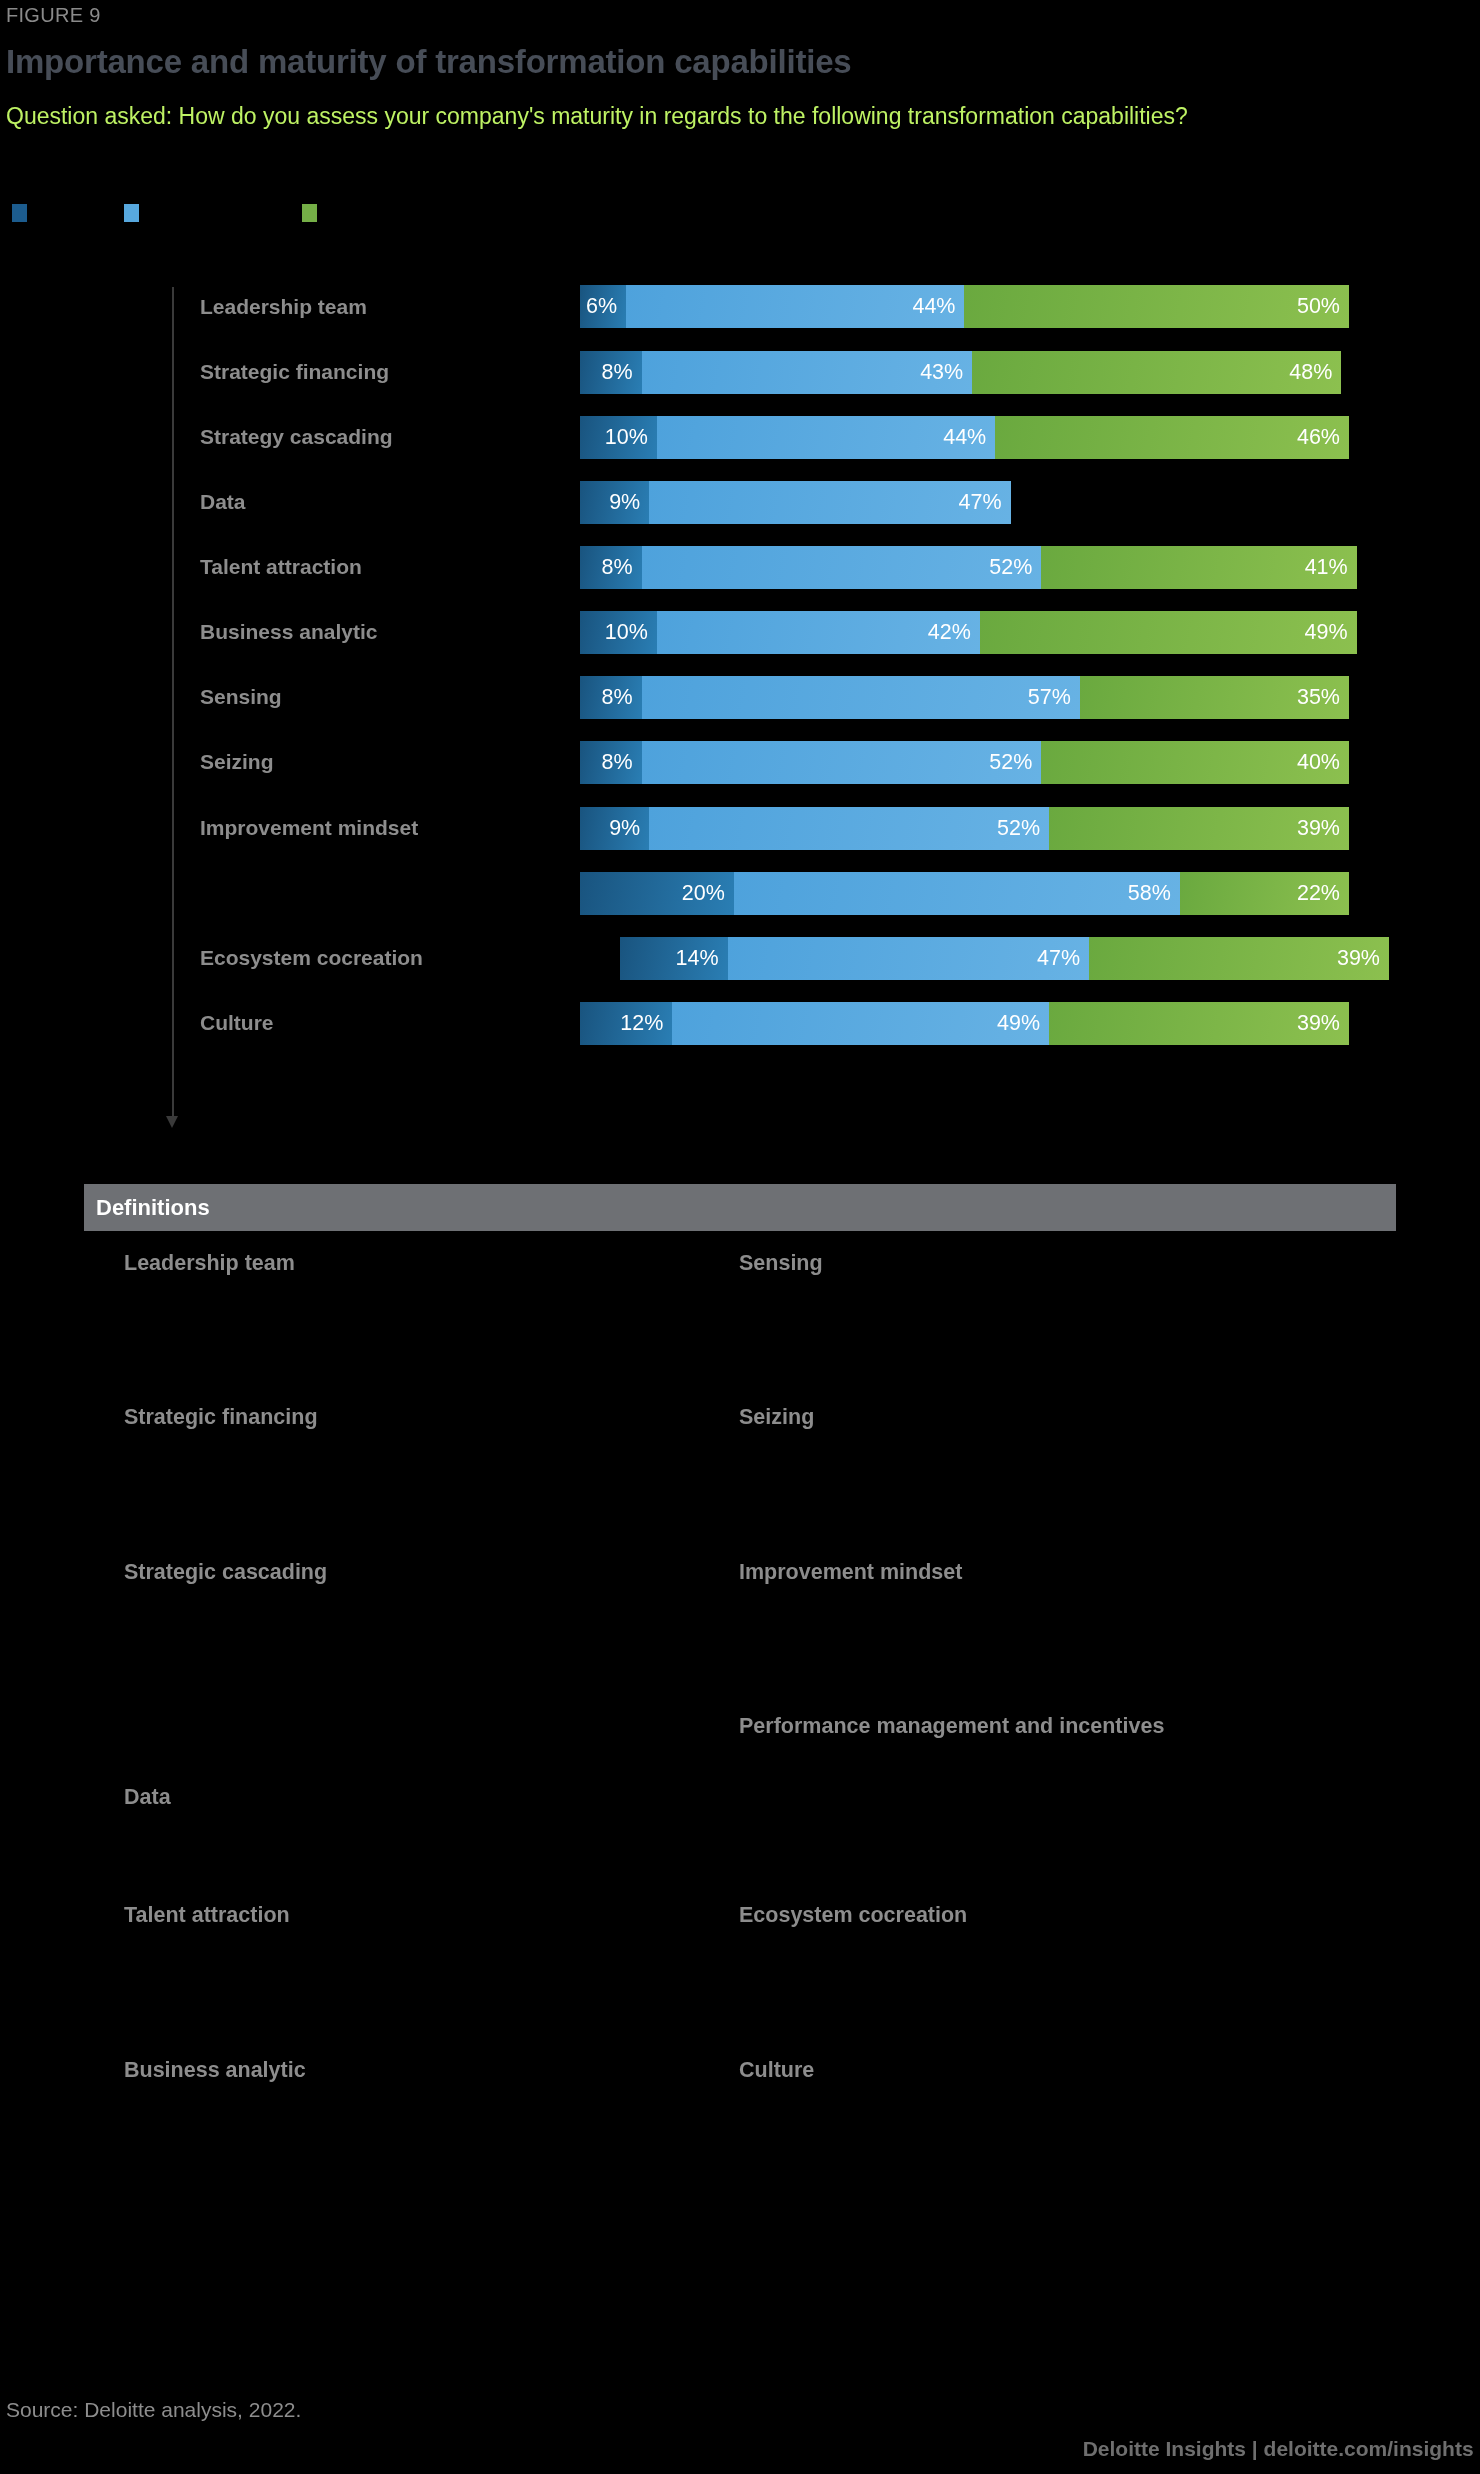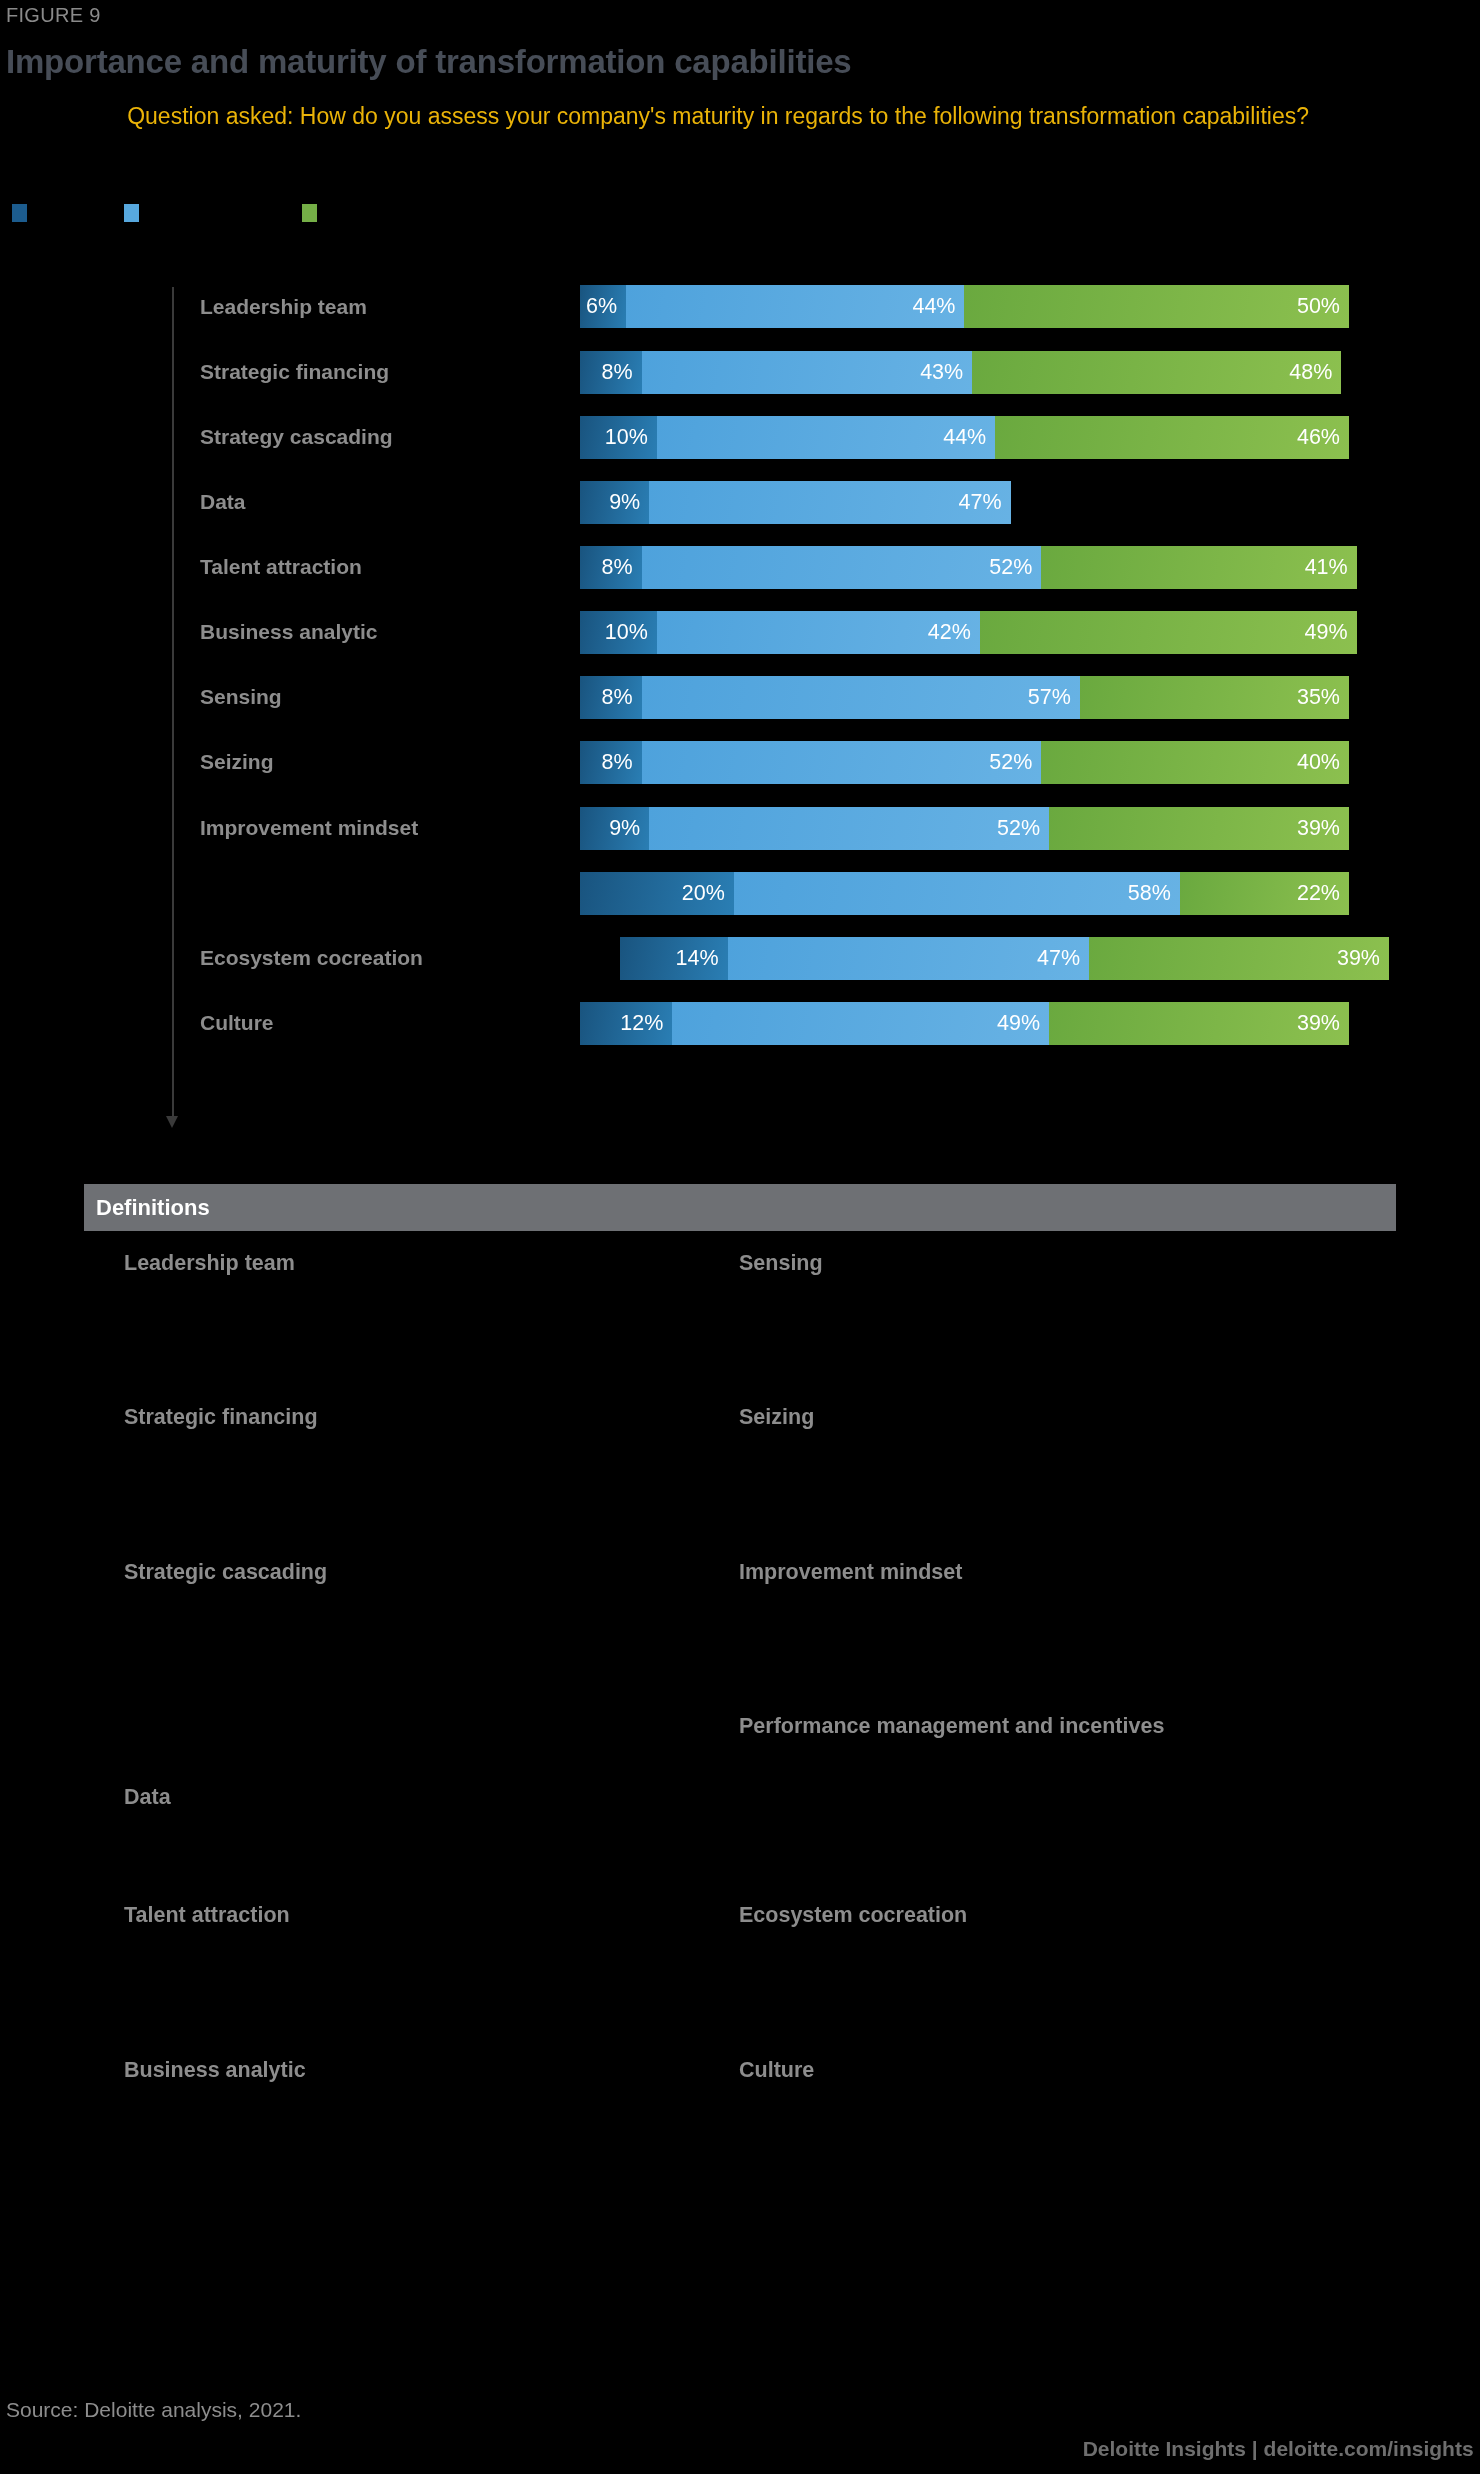--- a/index.html
+++ b/index.html
@@ -36,22 +36,21 @@
     letter-spacing: -0.2px;
     white-space: nowrap;
   }
 
   .fig-subtitle {
     position: absolute;
     left: 6px; top: 102px;
     width: 1303px;
     font-size: 23px;
     line-height: 1.28;
-    color: #eab308;
-    text-align: right;
+    color: #bef264;
   }
 
   
   .legend {
     position: absolute;
     left: 6px; top: 204px;
     height: 18px;
   }
   .legend-item {
     position: absolute;
@@ -416,15 +415,15 @@
         <div class="def-term">Ecosystem cocreation</div>
         <div class="def-body"></div>
       </div>
       <div class="def-item" style="top: 807px;">
         <div class="def-term">Culture</div>
         <div class="def-body"></div>
       </div>
     </div>
 </div>
 
-<div class="source">Source: Deloitte analysis, 2021.</div>
+<div class="source">Source: Deloitte analysis, 2022.</div>
 <div class="brandline">Deloitte Insights | deloitte.com/insights</div>
 
 
 </body></html>

